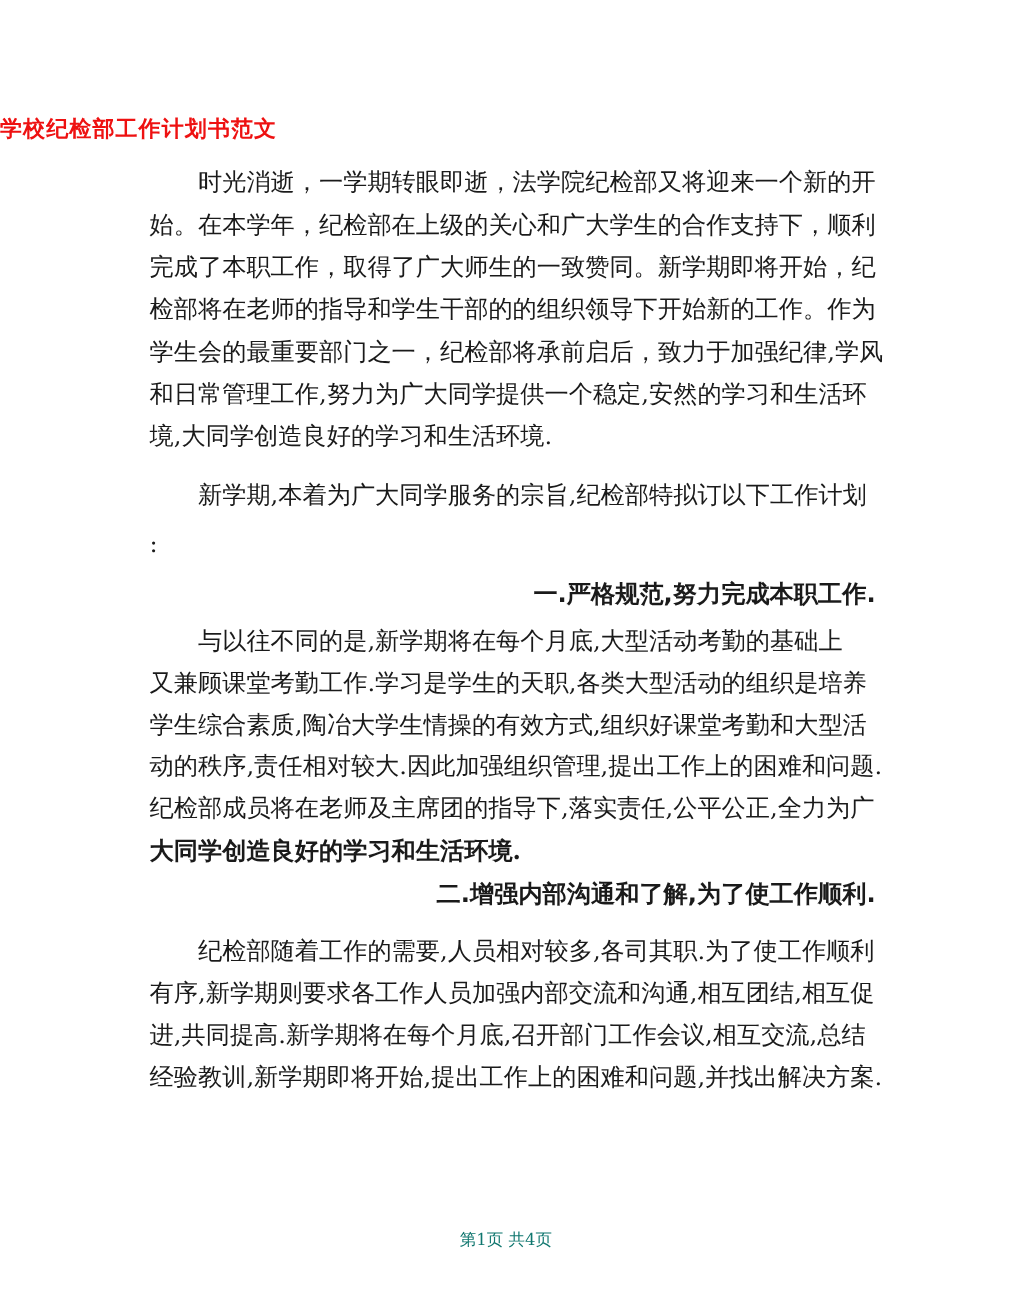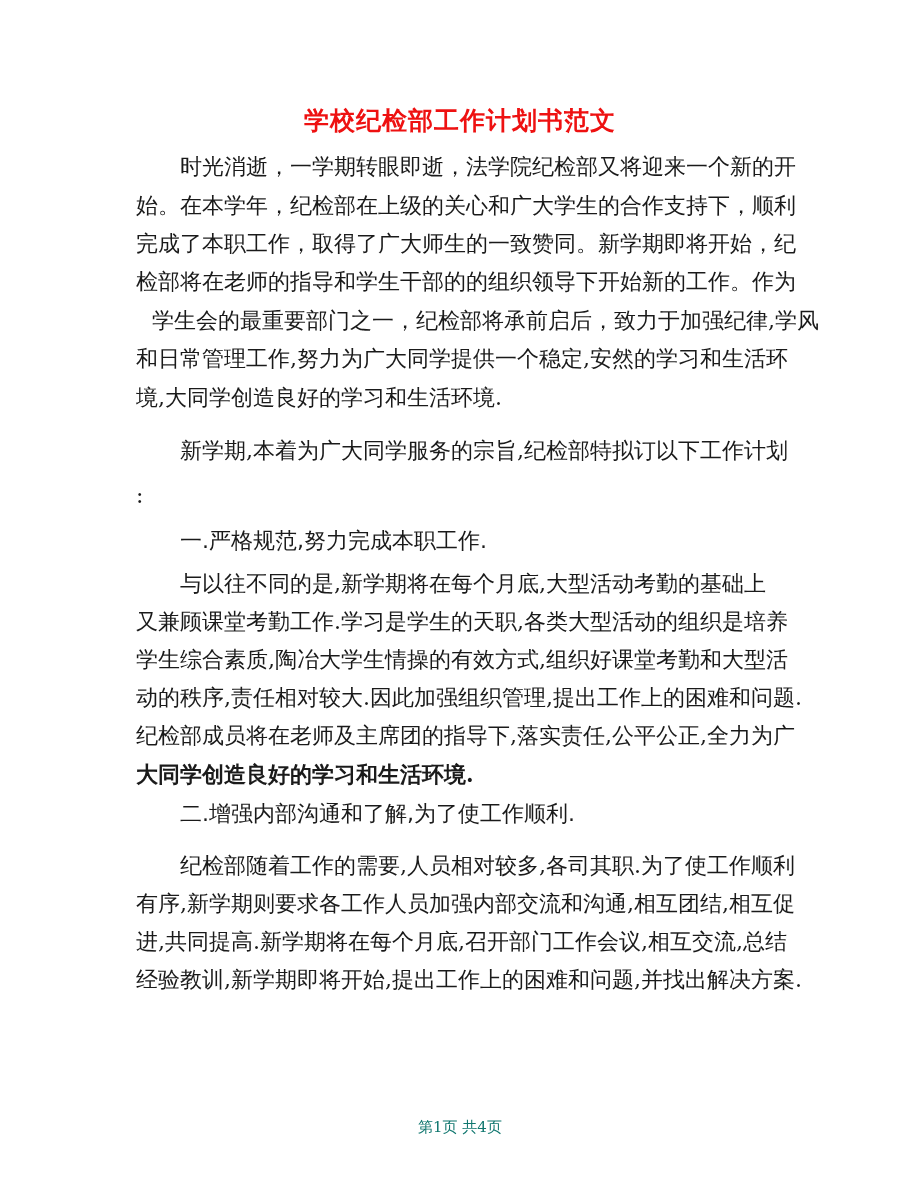--- a/index.html
+++ b/index.html
@@ -1,39 +1,39 @@
 <!DOCTYPE html>
 <html><head>
 <meta charset="utf-8">
 <style>
   html, body { margin: 0; padding: 0; background: #ffffff; }
   body { width: 920px; height: 1191px; position: relative; overflow: hidden;
          font-family: "DejaVu Serif", "Liberation Serif", serif; color: #1a1a1a; }
   .page { position: absolute; left: 0; top: 0; width: 920px; height: 1191px; }
-  .title { position: absolute; left: 0; top: 104px; width: 920px; text-align: center;
-           font-size: 25px; font-weight: bold; letter-spacing: 1px; color: #ee1111;
+  .title { position: absolute; left: 0; top: 104px; width: 920px; 
+           font-size: 20px; font-weight: bold; letter-spacing: 1px; color: #ee1111;
            font-family: "DejaVu Sans", "Liberation Sans", sans-serif; }
   .line { position: absolute; left: 136px; width: 660px; height: 38px; line-height: 38px;
           font-size: 22px; white-space: nowrap; letter-spacing: 10.5px; }
   .line.indent { left: 180px; width: 616px; }
-  .line.bold { font-weight: normal; font-family: "DejaVu Sans", "Liberation Sans", sans-serif; letter-spacing: 1px; }
+  .line.bold { font-weight: bold; font-family: "DejaVu Sans", "Liberation Sans", sans-serif; letter-spacing: 1px; text-align: right; }
   .footer { position: absolute; left: 0; top: 1118px; width: 920px; text-align: center;
             font-size: 15px; color: #0f766e; }
 </style>
 </head>
 <body>
 
 <div class="page">
   <div class="title">学校纪检部工作计划书范文</div>
 
   <div class="line indent" style="top: 148px; letter-spacing: 0px;">时光消逝，一学期转眼即逝，法学院纪检部又将迎来一个新的开</div>
   <div class="line" style="top: 187px; letter-spacing: 0px;">始。在本学年，纪检部在上级的关心和广大学生的合作支持下，顺利</div>
   <div class="line" style="top: 225px; letter-spacing: 0px;">完成了本职工作，取得了广大师生的一致赞同。新学期即将开始，纪</div>
   <div class="line" style="top: 263px; letter-spacing: 0px;">检部将在老师的指导和学生干部的的组织领导下开始新的工作。作为</div>
-  <div class="line" style="top: 302px; letter-spacing: 0px; margin-left: 16px;">学生会的最重要部门之一，纪检部将承前启后，致力于加强纪律,学风</div>
+  <div class="line" style="top: 302px; letter-spacing: 0px;">学生会的最重要部门之一，纪检部将承前启后，致力于加强纪律,学风</div>
   <div class="line" style="top: 340px; letter-spacing: 0px;">和日常管理工作,努力为广大同学提供一个稳定,安然的学习和生活环</div>
   <div class="line" style="top: 379px; letter-spacing: 0px;">境,大同学创造良好的学习和生活环境.</div>
 
   <div class="line indent" style="top: 432px; letter-spacing: 0px;">新学期,本着为广大同学服务的宗旨,纪检部特拟订以下工作计划</div>
   <div class="line" style="top: 477px; letter-spacing: 0px;">:</div>
 
   <div class="line indent bold" style="top: 522px; letter-spacing: 0px;">一.严格规范,努力完成本职工作.</div>
 
   <div class="line indent" style="top: 565px; letter-spacing: 0px;">与以往不同的是,新学期将在每个月底,大型活动考勤的基础上</div>
   <div class="line" style="top: 603px; letter-spacing: 0px;">又兼顾课堂考勤工作.学习是学生的天职,各类大型活动的组织是培养</div>

